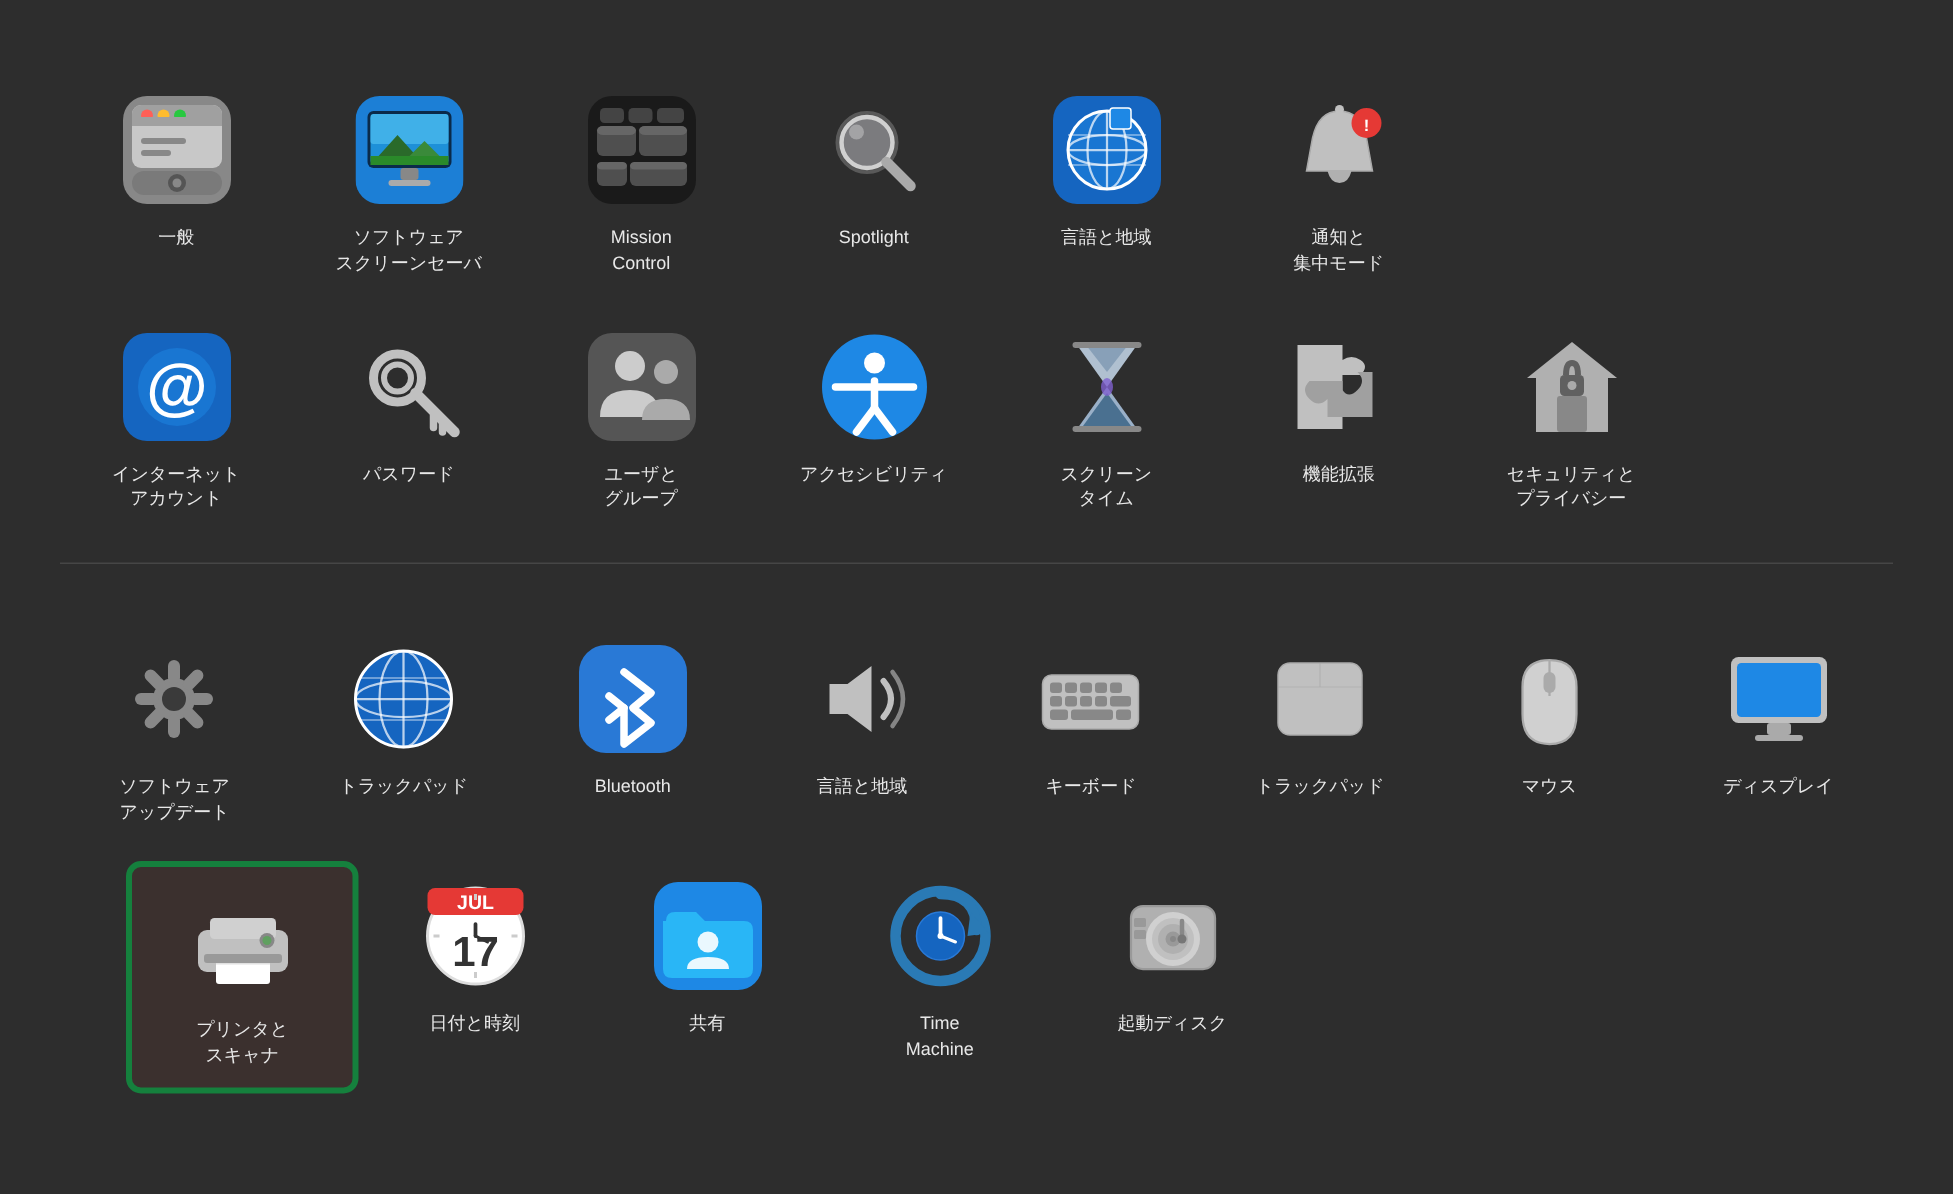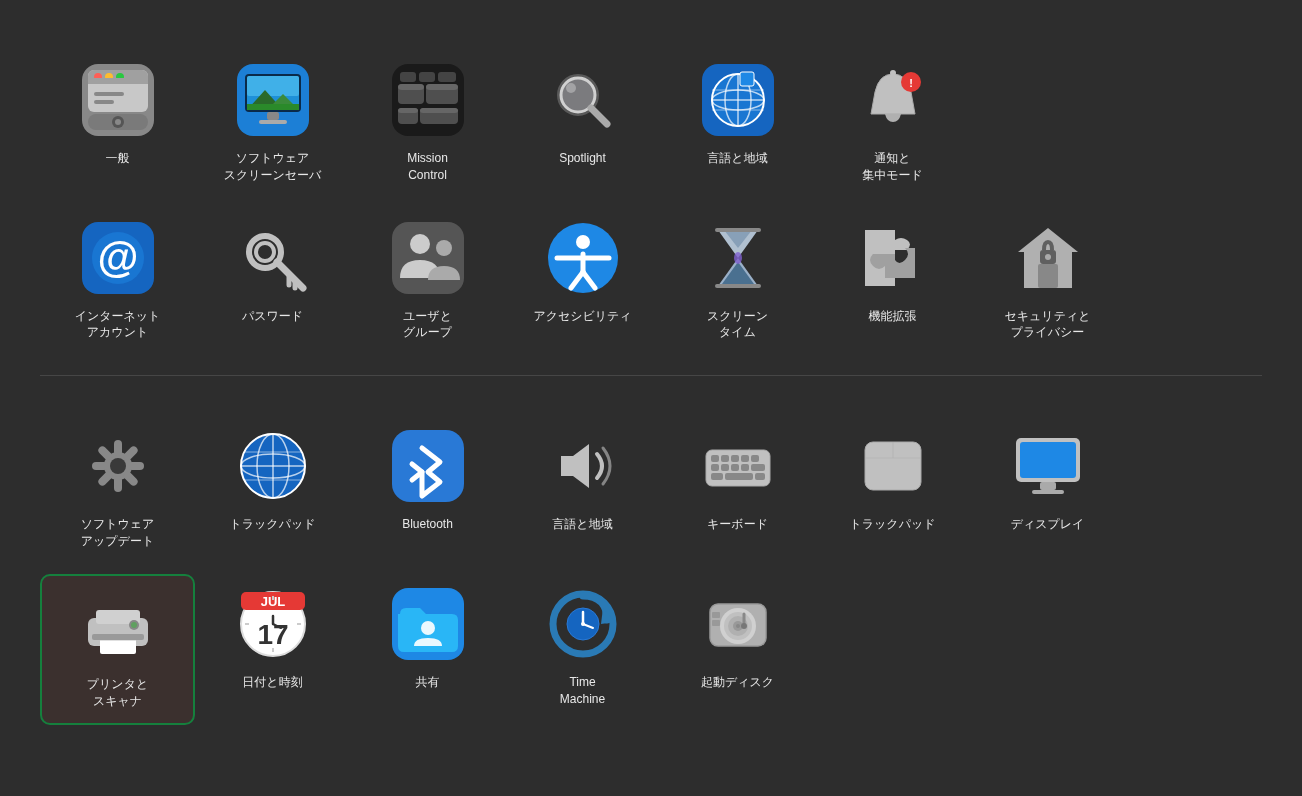--- a/index.html
+++ b/index.html
@@ -34,22 +34,23 @@
       align-items: center;
       justify-content: flex-start;
       width: 155px;
       padding: 10px 8px 14px 8px;
       cursor: pointer;
       border-radius: 10px;
       transition: background 0.1s;
       position: relative;
     }
     .grid-item.selected {
-      border: 2px solid #15803d;
+      border: 4px solid #15803d;
       background: rgba(224,90,58,0.08);
+      margin-left: 44px;
     }
     .icon-wrapper {
       width: 80px;
       height: 80px;
       display: flex;
       align-items: center;
       justify-content: center;
       margin-bottom: 10px;
       font-size: 60px;
     }
@@ -421,20 +422,34 @@
             <rect x="8" y="12" width="56" height="48" rx="8" fill="#c0c0c0"></rect>
             <rect x="8" y="12" width="56" height="48" rx="8" fill="none" stroke="#aaa" stroke-width="1"></rect>
 
             <line x1="36" y1="12" x2="36" y2="28" stroke="#aaa" stroke-width="1" opacity="0.5"></line>
             <line x1="8" y1="28" x2="64" y2="28" stroke="#aaa" stroke-width="1" opacity="0.4"></line>
           </svg>
         </div>
         <div class="icon-label">トラックパッド</div>
       </div>
 
+      <div class="grid-item">
+        <div class="icon-wrapper">
+          <svg width="72" height="72" viewBox="0 0 72 72">
+
+            <path d="M36,66 Q18,66 18,46 L18,28 Q18,10 36,10 Q54,10 54,28 L54,46 Q54,66 36,66 Z" fill="#d0d0d0"></path>
+            <path d="M36,66 Q18,66 18,46 L18,28 Q18,10 36,10 Q54,10 54,28 L54,46 Q54,66 36,66 Z" fill="none" stroke="#aaa" stroke-width="1.5"></path>
+
+            <line x1="36" y1="10" x2="36" y2="34" stroke="#aaa" stroke-width="1.5"></line>
+
+            <rect x="32" y="18" width="8" height="14" rx="4" fill="#aaa"></rect>
+          </svg>
+        </div>
+        <div class="icon-label">マウス</div>
+      </div>
 
       <div class="grid-item">
         <div class="icon-wrapper">
           <svg width="72" height="72" viewBox="0 0 72 72">
 
             <rect x="4" y="8" width="64" height="44" rx="5" fill="#c0c0c0"></rect>
 
             <rect x="8" y="12" width="56" height="36" rx="3" fill="#1e88e5"></rect>
 
             <rect x="28" y="52" width="16" height="8" rx="2" fill="#aaa"></rect>

